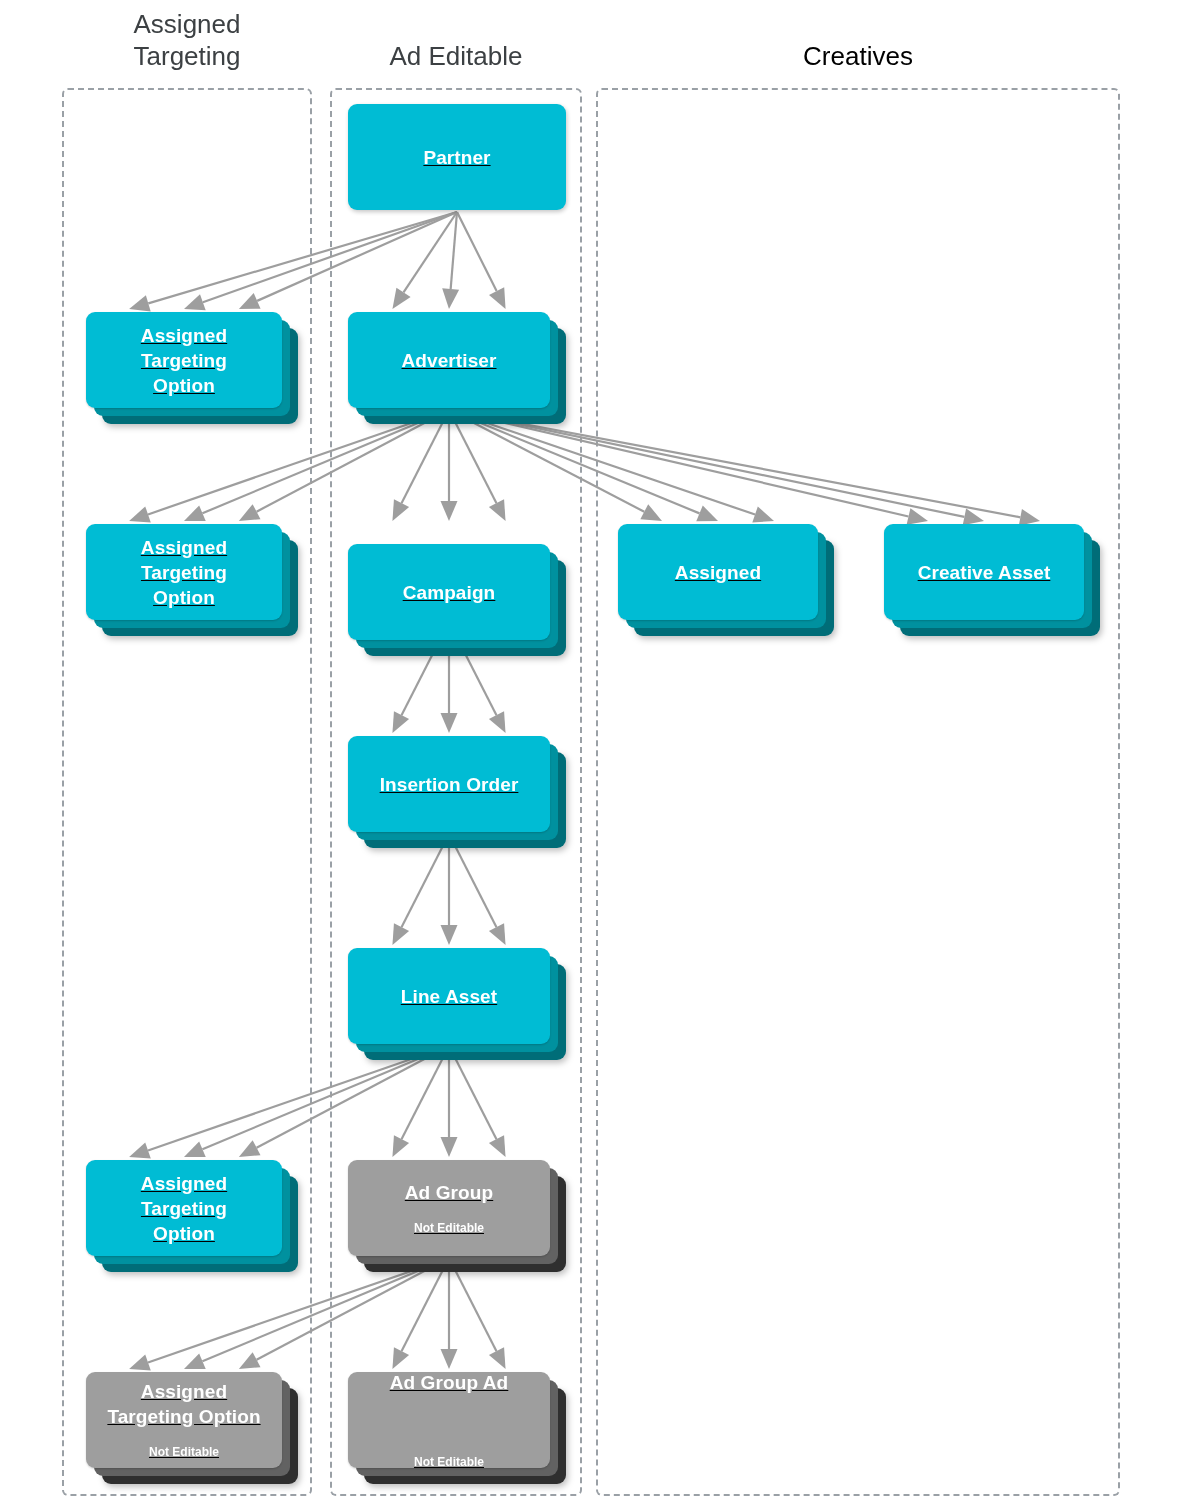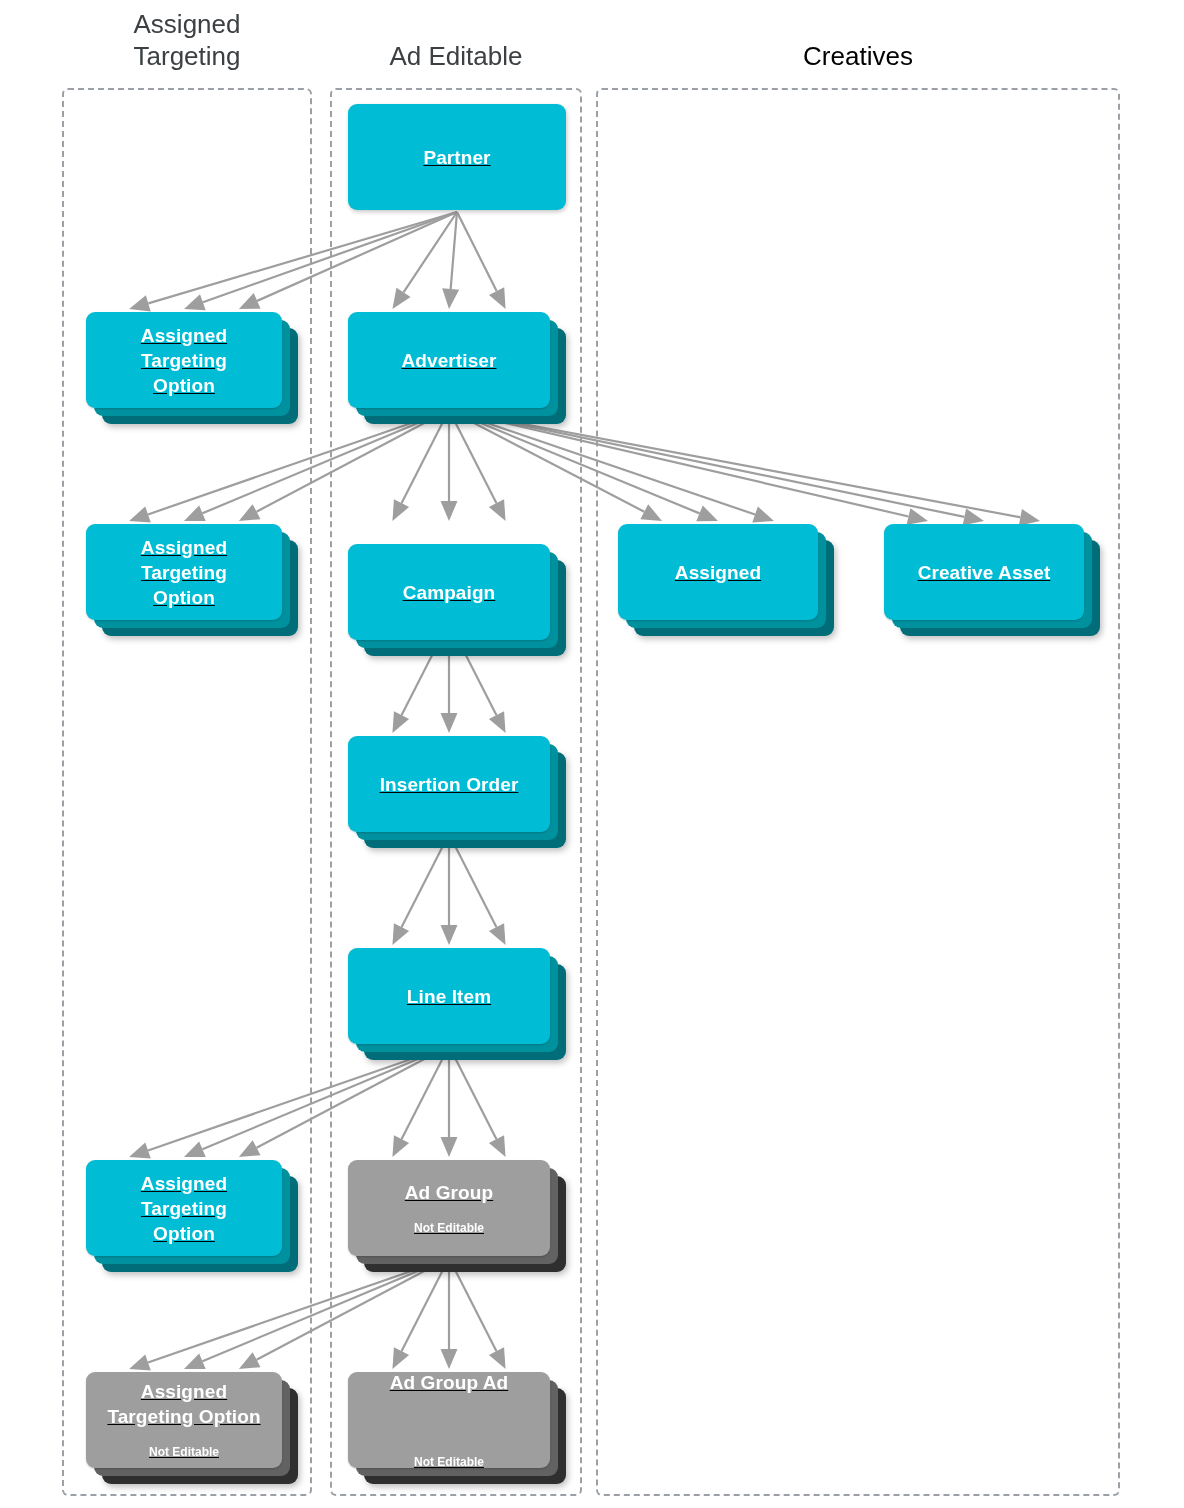--- a/index.html
+++ b/index.html
@@ -274,21 +274,21 @@
         <div class="layer back2" style="left: 16px; top: 16px; width: 202px; height: 96px;"></div>
         <div class="layer mid" style="left: 8px; top: 8px; width: 202px; height: 96px;"></div>
         <div class="layer front" style="left: 0px; top: 0px; width: 202px; height: 96px;">
           <div class="node-label">Insertion Order</div>
         </div>
       </div>
       <div class="node cyan" style="left: 348px; top: 948px; width: 218px; height: 112px;">
         <div class="layer back2" style="left: 16px; top: 16px; width: 202px; height: 96px;"></div>
         <div class="layer mid" style="left: 8px; top: 8px; width: 202px; height: 96px;"></div>
         <div class="layer front" style="left: 0px; top: 0px; width: 202px; height: 96px;">
-          <div class="node-label">Line Item</div>
+          <div class="node-label">Line Asset</div>
         </div>
       </div>
       <div class="node cyan" style="left: 86px; top: 1160px; width: 212px; height: 112px;">
         <div class="layer back2" style="left: 16px; top: 16px; width: 196px; height: 96px;"></div>
         <div class="layer mid" style="left: 8px; top: 8px; width: 196px; height: 96px;"></div>
         <div class="layer front" style="left: 0px; top: 0px; width: 196px; height: 96px;">
           <div class="node-label">Assigned
 Targeting
 Option</div>
         </div>

